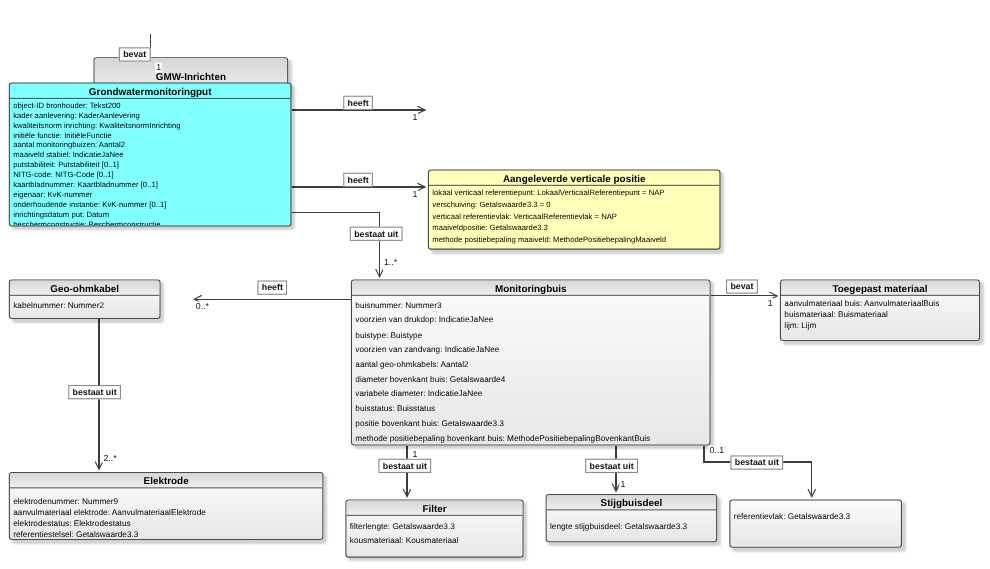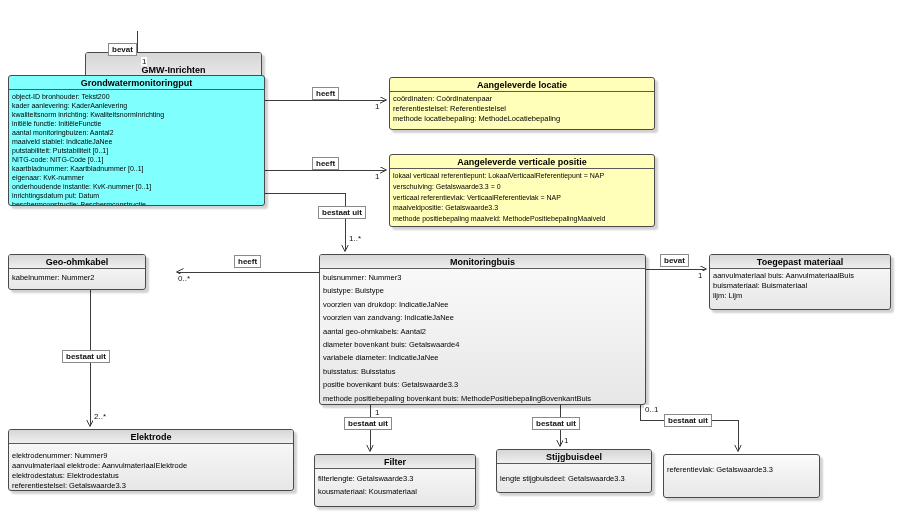--- a/index.html
+++ b/index.html
@@ -79,28 +79,20 @@
       <div class="attr">putstabiliteit: Putstabiliteit [0..1]</div>
       <div class="attr">NITG-code: NITG-Code [0..1]</div>
       <div class="attr">kaartbladnummer: Kaartbladnummer [0..1]</div>
       <div class="attr">eigenaar: KvK-nummer</div>
       <div class="attr">onderhoudende instantie: KvK-nummer [0..1]</div>
       <div class="attr">inrichtingsdatum put: Datum</div>
       <div class="attr">beschermconstructie: Beschermconstructie</div>
     </div>
   </div>
 
-  <div class="uml-class yellow" style="left:389px;top:77px;width:266px;height:53px;">
-    <div class="cls-title">Aangeleverde locatie</div>
-    <div class="cls-attrs" style="line-height:10px;">
-      <div class="attr">coördinaten: Coördinatenpaar</div>
-      <div class="attr">referentiestelsel: Referentiestelsel</div>
-      <div class="attr">methode locatiebepaling: MethodeLocatiebepaling</div>
-    </div>
-  </div>
 
   <div class="uml-class yellow" style="left:389px;top:154px;width:266px;height:73px;">
     <div class="cls-title">Aangeleverde verticale positie</div>
     <div class="cls-attrs" style="line-height:10.8px;font-size:7px;">
       <div class="attr">lokaal verticaal referentiepunt: LokaalVerticaalReferentiepunt = NAP</div>
       <div class="attr">verschuiving: Getalswaarde3.3 = 0</div>
       <div class="attr">verticaal referentievlak: VerticaalReferentievlak = NAP</div>
       <div class="attr">maaiveldpositie: Getalswaarde3.3</div>
       <div class="attr">methode positiebepaling maaiveld: MethodePositiebepalingMaaiveld</div>
     </div>
@@ -110,22 +102,22 @@
     <div class="cls-title">Geo-ohmkabel</div>
     <div class="cls-attrs" style="line-height:10px;padding-top:4px;">
       <div class="attr">kabelnummer: Nummer2</div>
     </div>
   </div>
 
   <div class="uml-class" style="left:319px;top:254px;width:327px;height:151px;">
     <div class="cls-title">Monitoringbuis</div>
     <div class="cls-attrs" style="line-height:13.4px;">
       <div class="attr">buisnummer: Nummer3</div>
+      <div class="attr">voorzien van drukdop: IndicatieJaNee</div>
       <div class="attr">buistype: Buistype</div>
-      <div class="attr">voorzien van drukdop: IndicatieJaNee</div>
       <div class="attr">voorzien van zandvang: IndicatieJaNee</div>
       <div class="attr">aantal geo-ohmkabels: Aantal2</div>
       <div class="attr">diameter bovenkant buis: Getalswaarde4</div>
       <div class="attr">variabele diameter: IndicatieJaNee</div>
       <div class="attr">buisstatus: Buisstatus</div>
       <div class="attr">positie bovenkant buis: Getalswaarde3.3</div>
       <div class="attr">methode positiebepaling bovenkant buis: MethodePositiebepalingBovenkantBuis</div>
     </div>
   </div>
 

